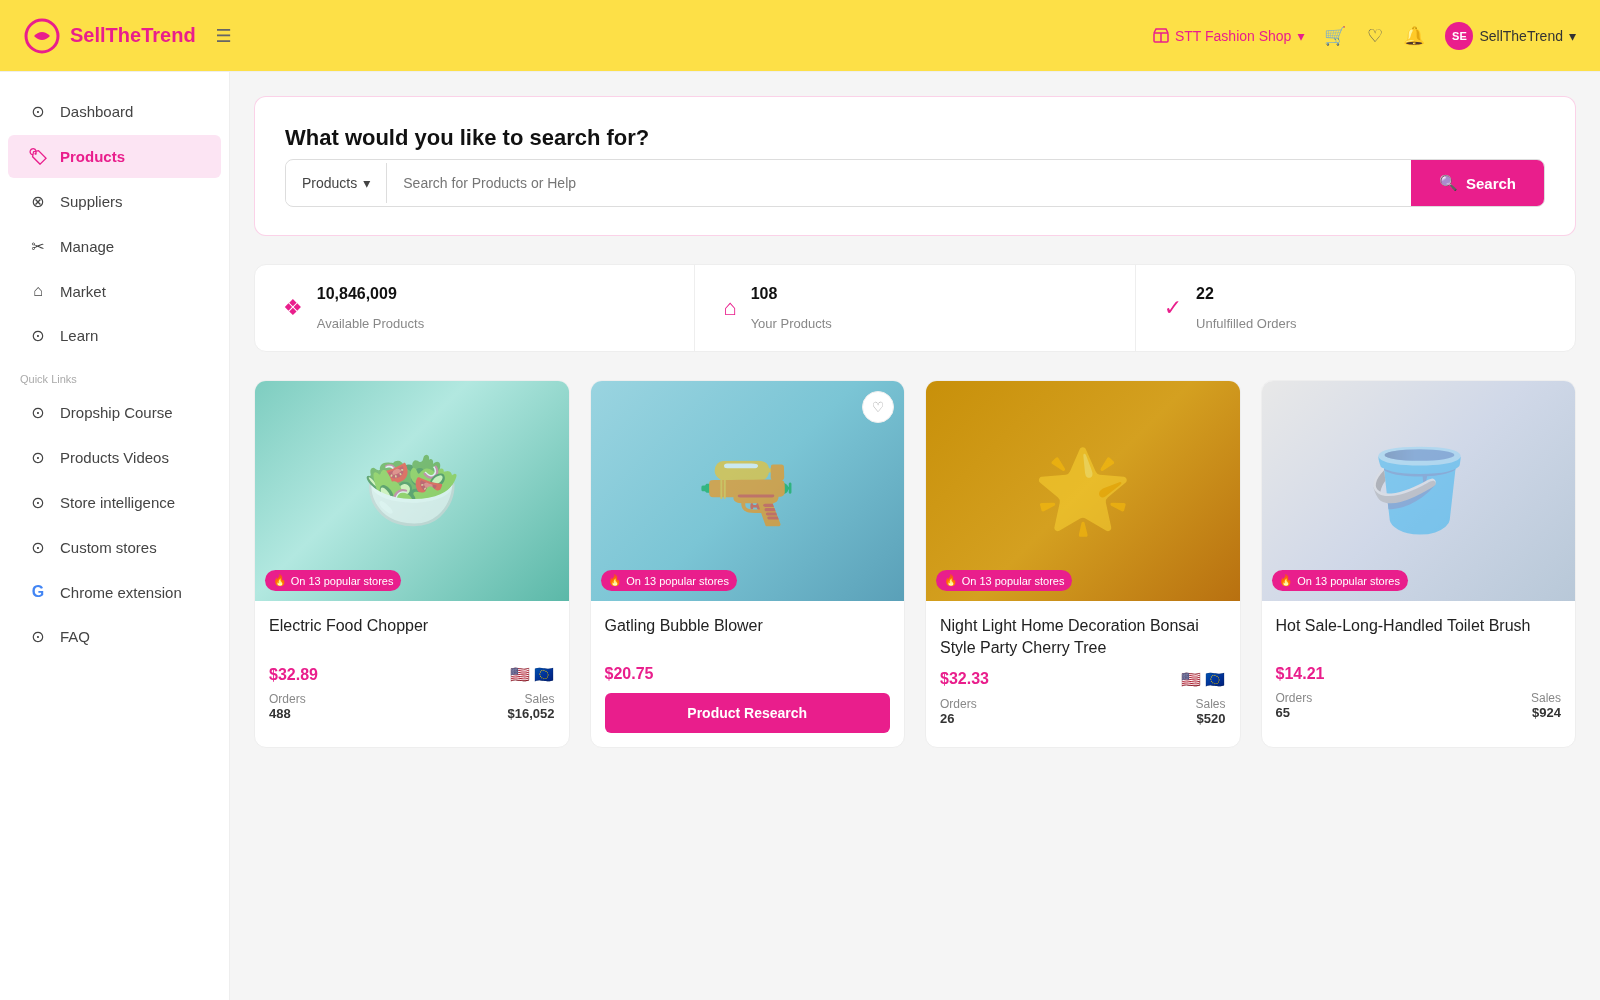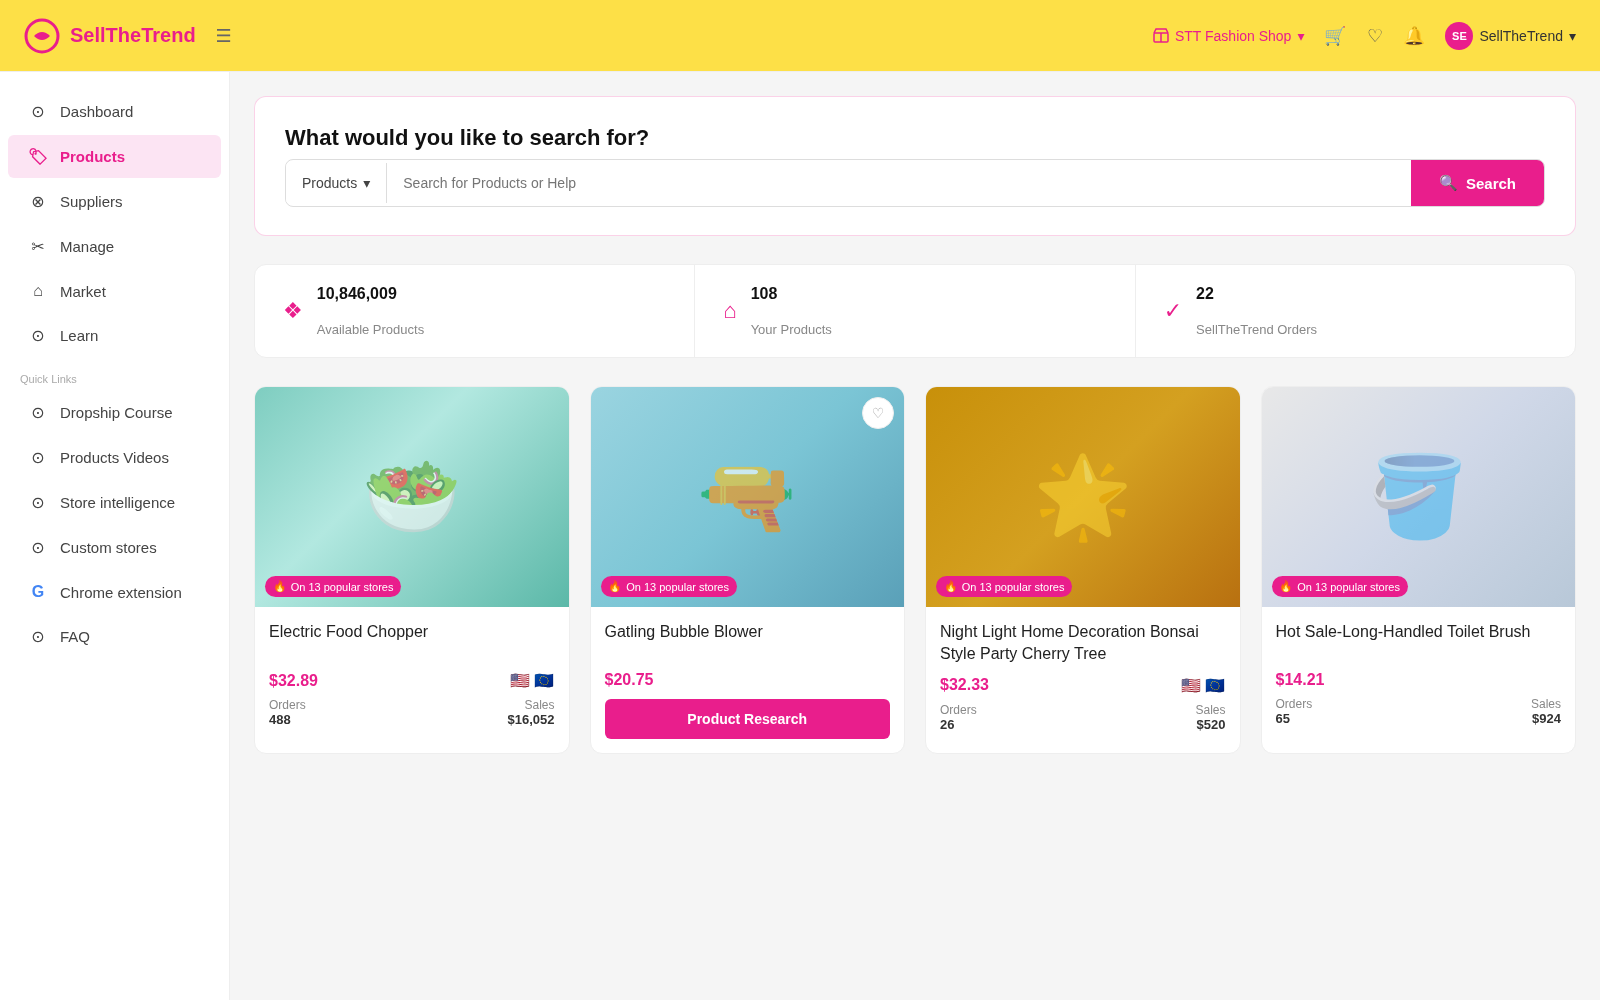--- a/index.html
+++ b/index.html
@@ -121,21 +121,21 @@
       flex: 1;
       padding: 20px 28px;
       border-right: 1px solid #eee;
       display: flex;
       align-items: center;
       gap: 14px;
     }
     .stat-item:last-child { border-right: none; }
     .stat-icon { font-size: 22px; color: #e91e8c; }
     .stat-number { font-size: 16px; font-weight: 700; color: #111; }
-    .stat-label { font-size: 13px; color: #888; margin-top: 19px; }
+    .stat-label { font-size: 13px; color: #888; margin-top: 13px; }
 
     
     .products-grid {
       display: grid;
       grid-template-columns: repeat(4, 1fr);
       gap: 20px;
     }
     .product-card {
       background: #fff;
       border-radius: 12px;
@@ -327,21 +327,21 @@
         <span class="stat-icon">⌂</span>
         <div>
           <div class="stat-number">108</div>
           <div class="stat-label">Your Products</div>
         </div>
       </div>
       <div class="stat-item">
         <span class="stat-icon">✓</span>
         <div>
           <div class="stat-number">22</div>
-          <div class="stat-label">SellTheTrend Orders</div>
+          <div class="stat-label">Unfulfilled Orders</div>
         </div>
       </div>
     </div>
 
     <div class="products-grid">
 
       <div class="product-card">
         <div class="product-img-wrap img-food-chopper">
           <div style="width:100%;height:100%;display:flex;align-items:center;justify-content:center;font-size:80px;opacity:0.6;">🥗</div>
           <div class="product-badge">

